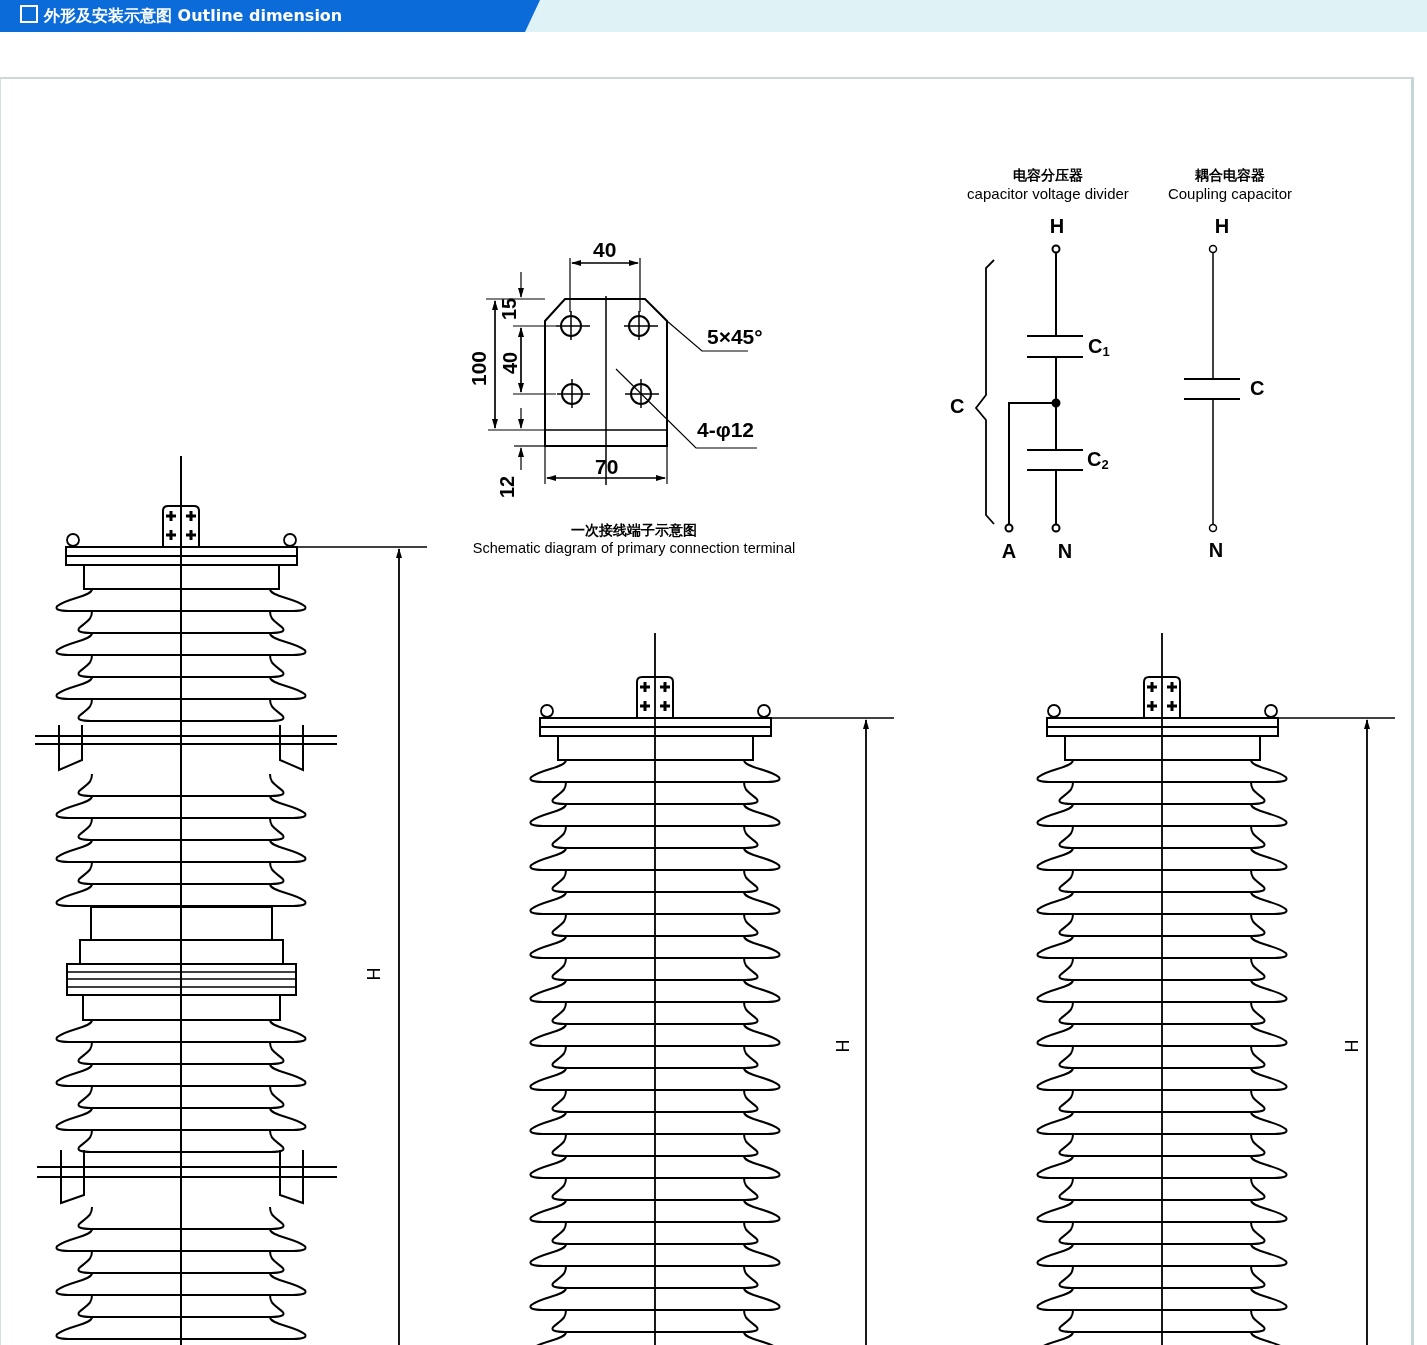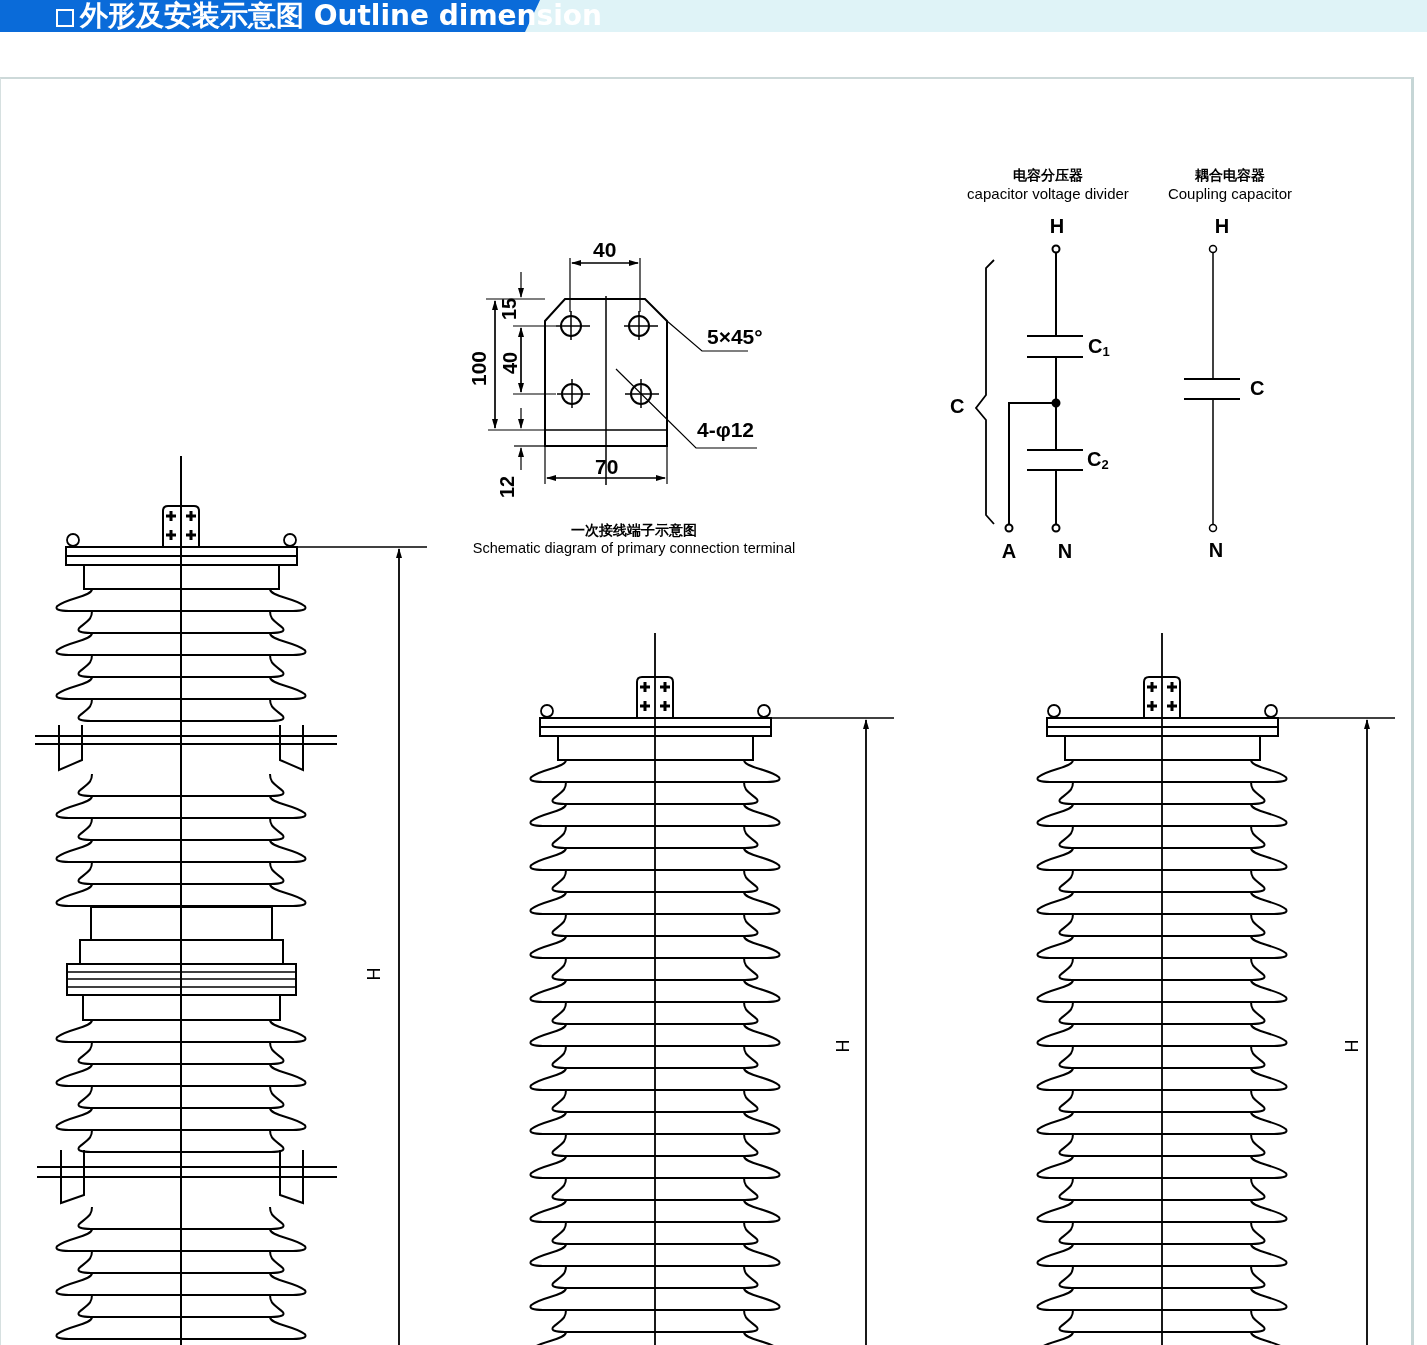--- a/index.html
+++ b/index.html
@@ -2,22 +2,22 @@
 <html><head>
 <meta charset="utf-8">
 <style>
   html, body { margin: 0; padding: 0; background: #ffffff; }
   body { width: 1427px; height: 1345px; position: relative; overflow: hidden;
          font-family: "Liberation Sans", "DejaVu Sans", sans-serif; }
   .header-bar { position: absolute; left: 0; top: 0; width: 1427px; height: 32px; background: #dff3f7; }
   .header-blue { position: absolute; left: 0; top: 0; width: 540px; height: 32px; background: #0a6bd9;
                  clip-path: polygon(0 0, 540px 0, 525px 32px, 0 32px); }
   .header-title { position: absolute; left: 20px; top: 2px; height: 28px; line-height: 28px;
-                  color: #ffffff; font-weight: bold; font-size: 28px; white-space: nowrap;
-                  font-family: "DejaVu Sans", sans-serif; margin-left: 36px; }
+                  color: #ffffff; font-weight: bold; font-size: 16px; white-space: nowrap;
+                  font-family: "DejaVu Sans", sans-serif; }
   .header-title .box { display: inline-block; width: 18px; height: 18px; border: 2px solid #fff;
                        box-sizing: border-box; margin-right: 6px; vertical-align: -2px; }
   .frame { position: absolute; left: 0; top: 77px; width: 1414px; height: 1280px;
            border-top: 2px solid #cdd9d9; border-right: 3px solid #c6d6d6; border-left: 1px solid #d6e0e0; box-sizing: border-box; }
   svg.drawing { position: absolute; left: 0; top: 0; }
   svg text { font-family: "Liberation Sans", "DejaVu Sans", sans-serif; fill: #000; }
   .lbl-b { font-weight: bold; }
 </style>
 </head>
 <body>

